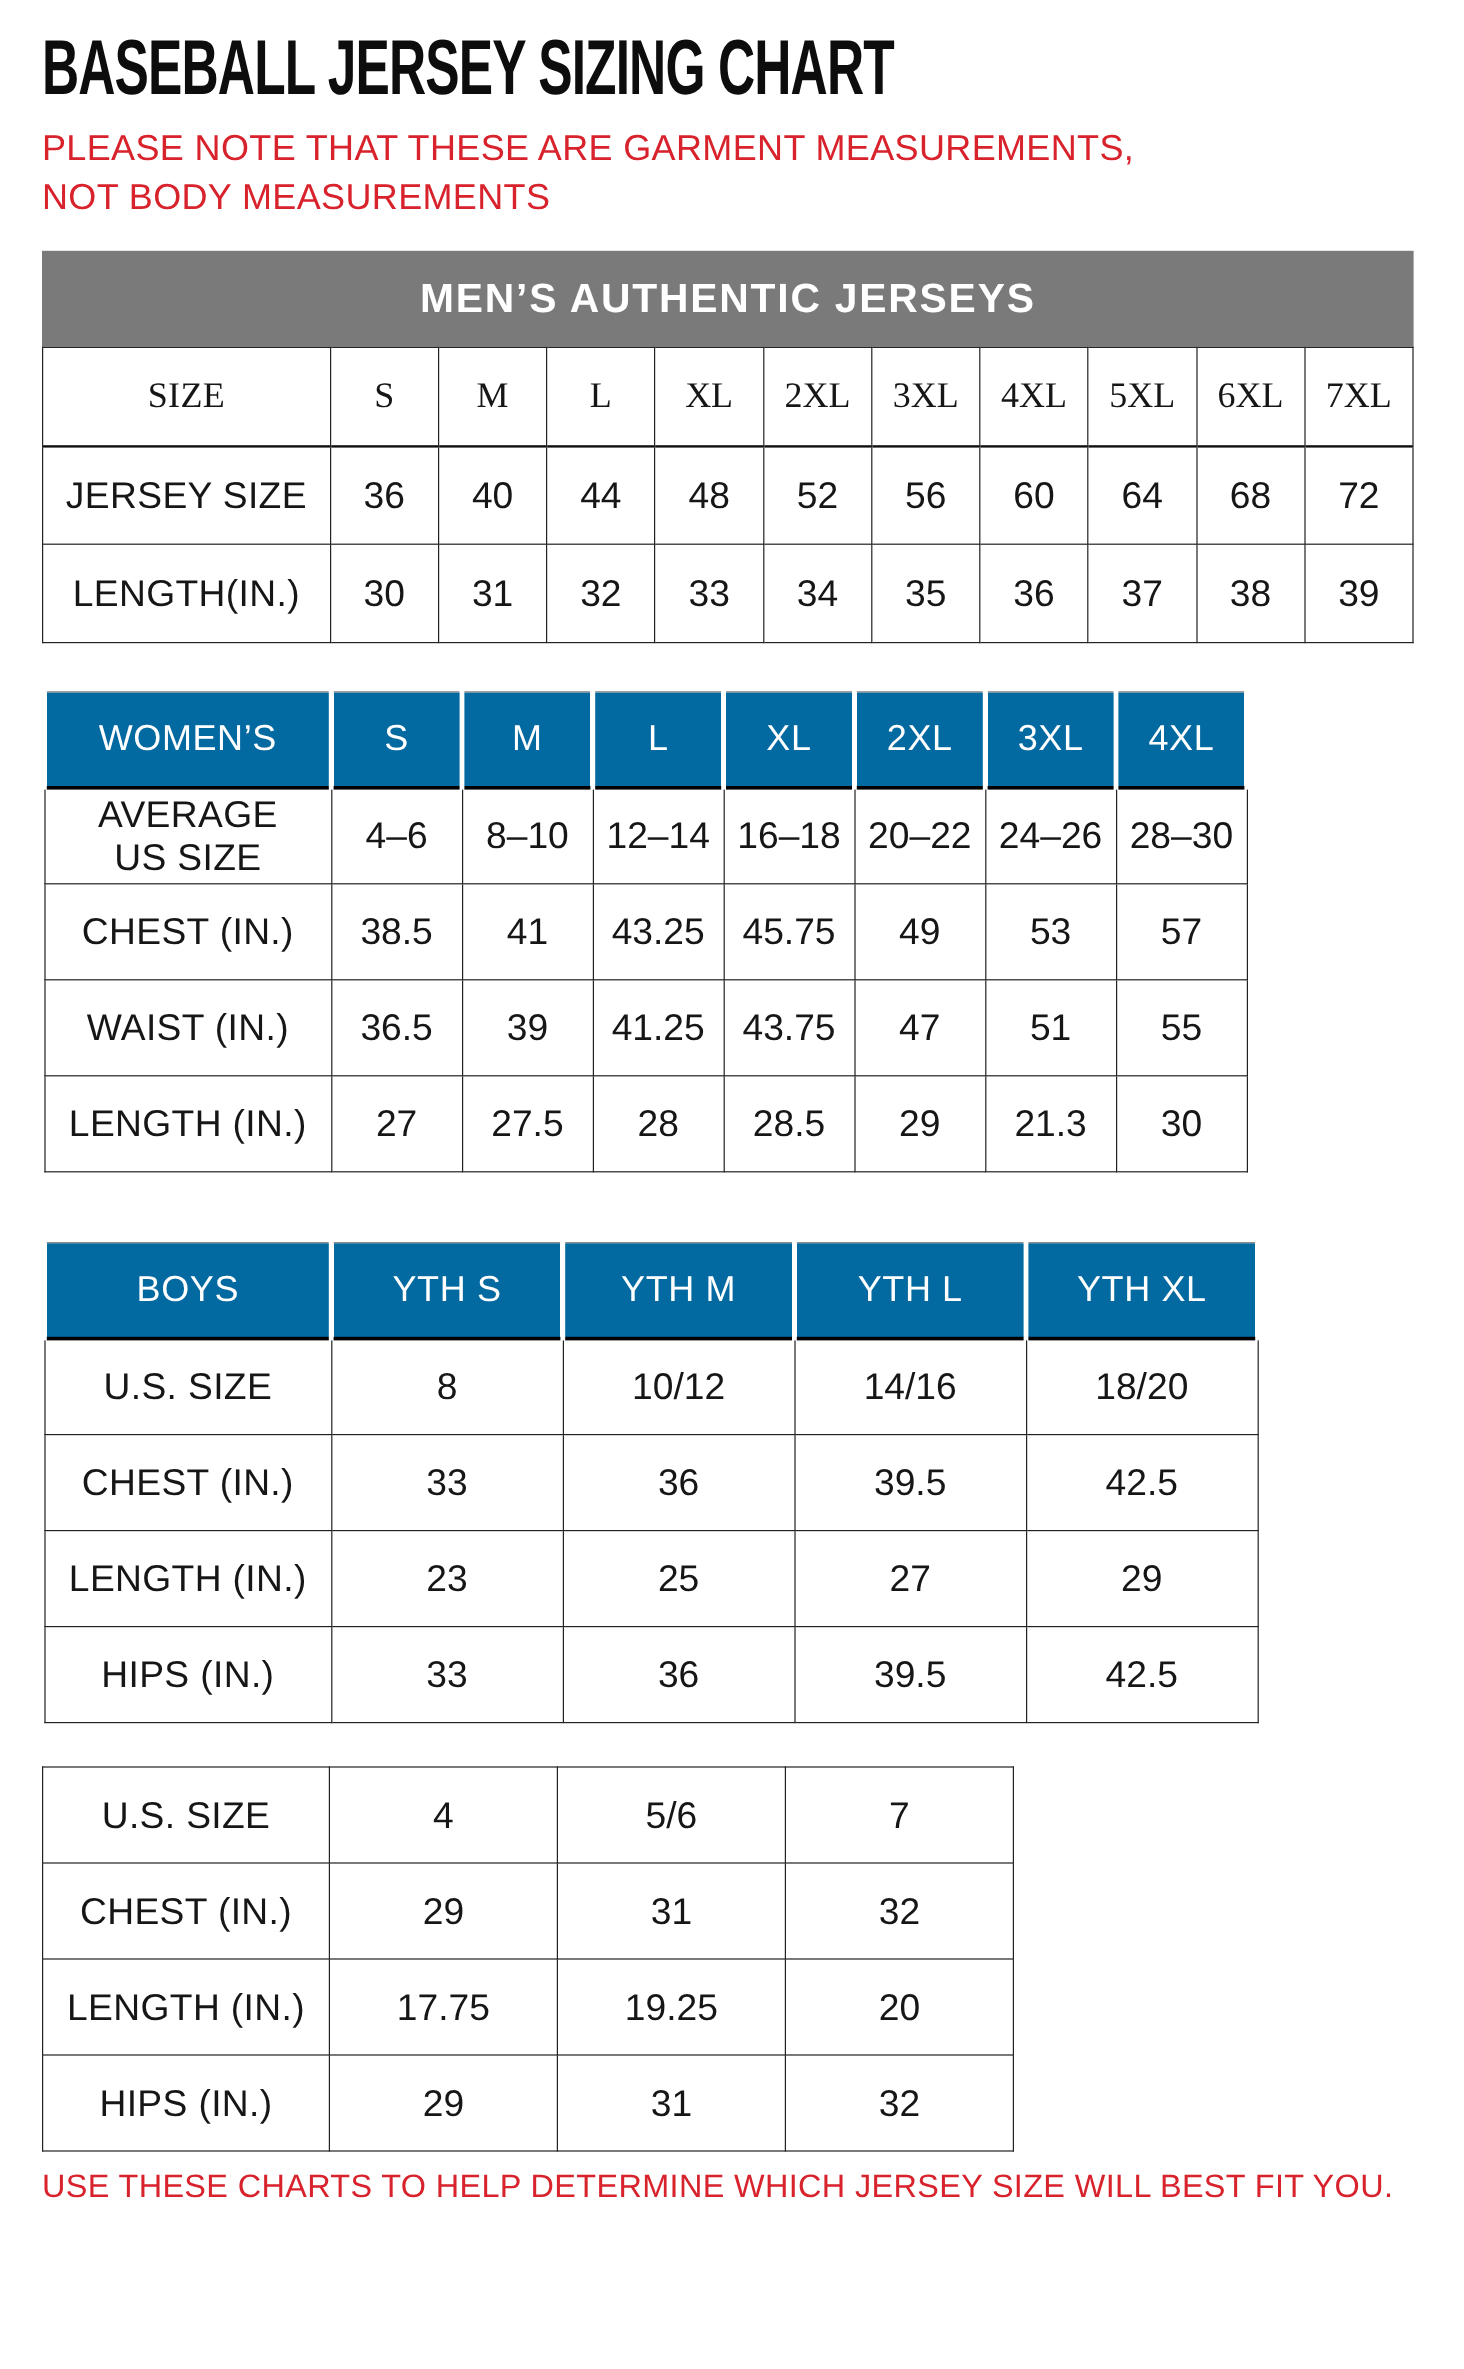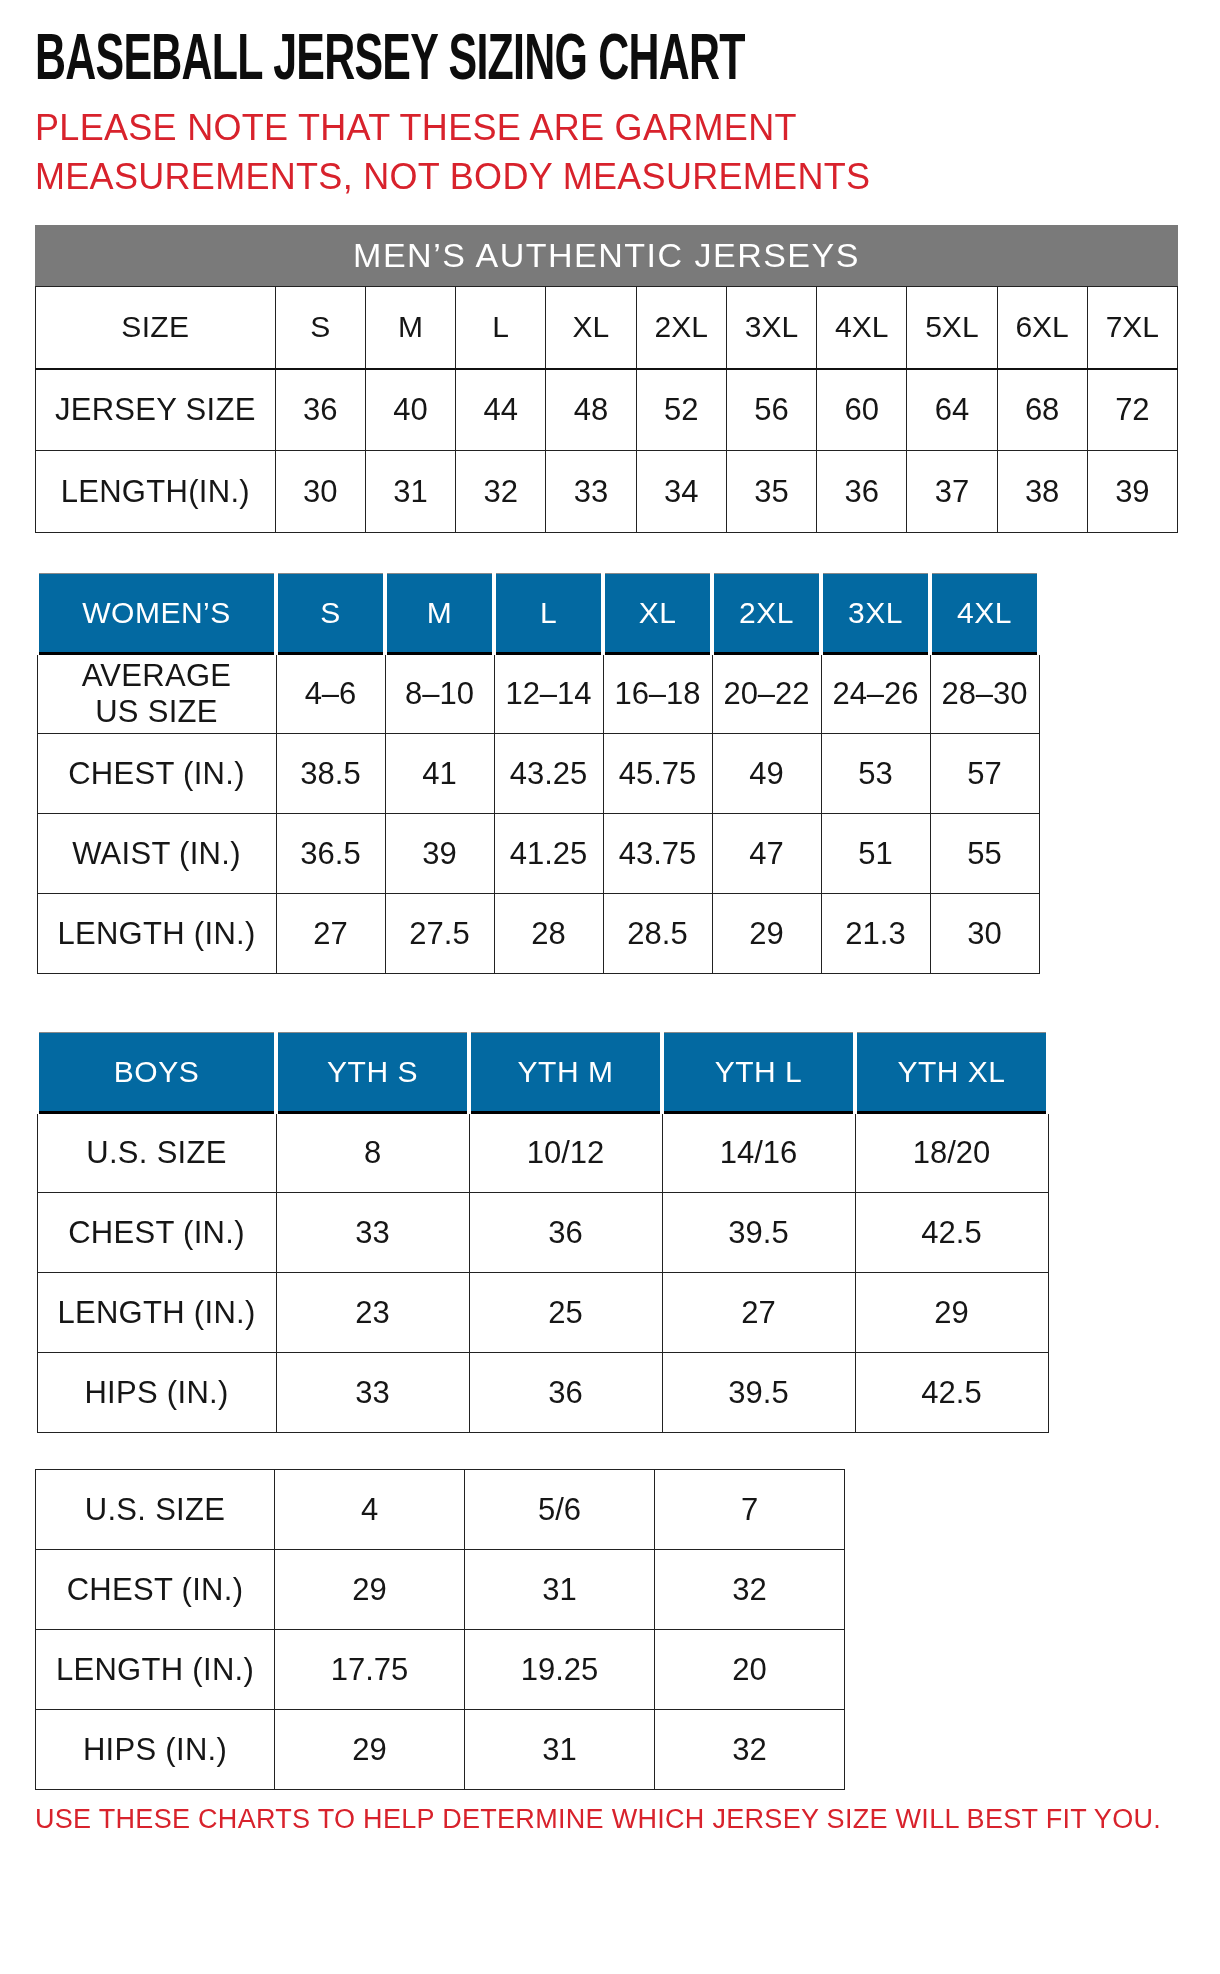--- a/index.html
+++ b/index.html
@@ -11,38 +11,38 @@
   .page{padding:20px 0 0 35px;}
 
   h1.title{
     margin:0;font-size:58px;font-weight:700;letter-spacing:-1px;
     color:#0d0d0d;white-space:nowrap;
     transform:scale(0.74,1.12);transform-origin:left top;
     height:74px;line-height:66px;
   }
   .note{
     margin:10px 0 0 0;max-width:945px;
-    font-size:36px;line-height:1.35;letter-spacing:.3px;
+    font-size:30px;line-height:1.35;letter-spacing:.3px;
   }
   .red{color:#d8222c;}
 
   .banner{
-    margin-top:24px;width:1143px;height:61px;
+    margin-top:24px;width:1143px;height:80px;
     background:#7a7a7a;color:#ffffff;
     display:flex;align-items:center;justify-content:center;
-    font-size:34px;letter-spacing:1.5px;
+    font-size:34px;letter-spacing:1.5px;font-weight:bold;
   }
 
   table.grid{border-collapse:collapse;table-layout:fixed;}
   table.grid td{
     border:1px solid #222222;text-align:center;vertical-align:middle;
     font-size:31px;padding:0;overflow:hidden;
   }
   td.lab{font-size:28px;white-space:pre-line;letter-spacing:.3px;}
-  tr.hrow td{border-bottom:2px solid #111111;font-size:30px;}
+  tr.hrow td{border-bottom:2px solid #111111;font-size:30px;font-family:Liberation Serif, serif;}
   tr.grow td{
     background:#0369a1;color:#ffffff;font-size:30px;letter-spacing:.5px;
     border-left:4px solid #ffffff;border-right:4px solid #ffffff;
     border-top:1px solid #8a8a8a;border-bottom:3px solid #000000;
   }
 
   table.mens{width:1143px;}
   table.mens tr{height:82px;}
   table.mens col.c-lab{width:239px;}
   table.mens col.c-val{width:90px;}

